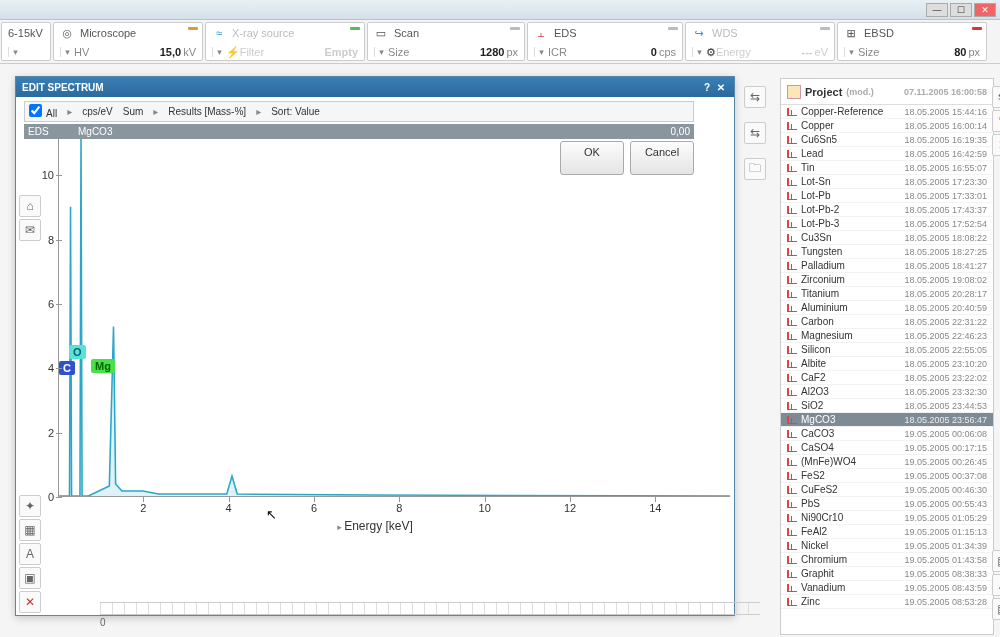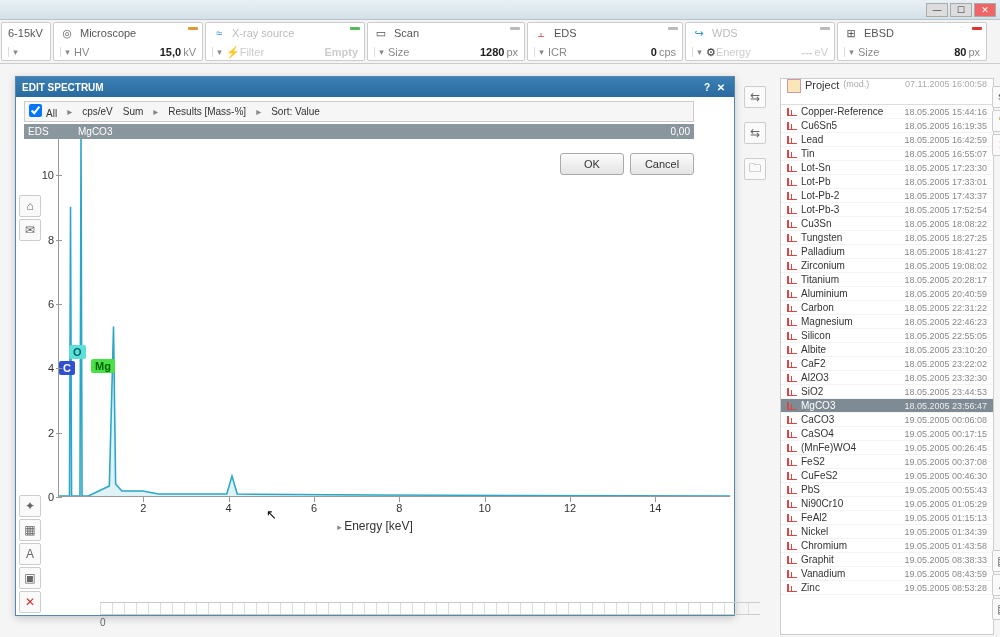--- a/index.html
+++ b/index.html
@@ -49,27 +49,27 @@
   .peak-lbl.o{background:#5ee0da;color:#066;}
   .peak-lbl.mg{background:#4ae048;color:#060;text-align:right;}
   
   .results-bar{position:absolute;left:8px;right:40px;bottom:48px;}
   .results-head{display:flex;align-items:center;font-size:10px;border:1px solid #ccc;background:#f6f6f6;padding:2px 4px;gap:10px;}
   .results-head input{margin-right:4px;}
   .results-row{display:flex;align-items:center;background:#8a969e;color:#fff;padding:2px 4px;font-size:10px;margin-top:2px;}
   .results-row span:first-child{width:50px;}
   .results-row span:nth-child(2){flex:1;}
   .dlg-btns{position:absolute;right:40px;bottom:12px;display:flex;gap:6px;}
-  .dlg-btn{width:64px;height:22px;border:1px solid #aaa;background:linear-gradient(#fcfcfc,#e4e4e4);border-radius:3px;text-align:center;line-height:20px;font-size:11px;}
+  .dlg-btn{width:64px;height:34px;border:1px solid #aaa;background:linear-gradient(#fcfcfc,#e4e4e4);border-radius:3px;text-align:center;line-height:20px;font-size:11px;}
   
   .mid-toolbtns{position:absolute;top:82px;left:744px;width:28px;}
   .mid-toolbtns .side-btn{margin:4px 0;}
   
   .project-pane{position:absolute;top:78px;right:6px;width:214px;bottom:2px;background:#fff;border:1px solid #ccc;}
-  .proj-head{height:26px;border-bottom:1px solid #ddd;display:flex;padding:0 6px;font-size:11px;}
+  .proj-head{height:26px;border-bottom:1px solid #ddd;display:flex;align-items:center;padding:0 6px;font-size:11px;font-weight:bold;}
   .proj-head .ico{width:14px;height:14px;margin-right:4px;background:#fbe6b8;border:1px solid #c9a;}
   .proj-sub{font-size:9px;color:#aaa;margin-left:4px;}
   .proj-list{position:absolute;top:26px;left:0;right:0;bottom:0;overflow:hidden;font-size:10px;}
   .proj-row{display:flex;align-items:center;height:14px;padding:0 6px;border-bottom:1px solid #f3f3f3;}
   .proj-row .ri{width:10px;height:8px;border-left:2px solid #d44;border-bottom:1px solid #d44;margin-right:4px;flex:none;position:relative;}
   .proj-row .ri::after{content:"";position:absolute;left:2px;top:2px;width:1px;height:6px;background:#d44;}
   .proj-row .nm{flex:1;white-space:nowrap;overflow:hidden;text-overflow:ellipsis;}
   .proj-row .ts{color:#888;font-size:9px;white-space:nowrap;}
   .proj-row.sel{background:#7e8b94;color:#fff;}
   .proj-row.sel .ts{color:#eee;}
@@ -281,20 +281,25 @@
     <span class="proj-sub" style="flex:1;text-align:right;">07.11.2005 16:00:58</span>
   </div>
   <div class="proj-list" id="proj-list">
       <div class="proj-row">
         <span class="ri"></span>
         <span class="nm">Copper-Reference</span>
         <span class="ts">18.05.2005 15:44:16</span>
       </div>
       <div class="proj-row">
         <span class="ri"></span>
+        <span class="nm">Copper</span>
+        <span class="ts">18.05.2005 16:00:14</span>
+      </div>
+      <div class="proj-row">
+        <span class="ri"></span>
         <span class="nm">Cu6Sn5</span>
         <span class="ts">18.05.2005 16:19:35</span>
       </div>
       <div class="proj-row">
         <span class="ri"></span>
         <span class="nm">Lead</span>
         <span class="ts">18.05.2005 16:42:59</span>
       </div>
       <div class="proj-row">
         <span class="ri"></span>

